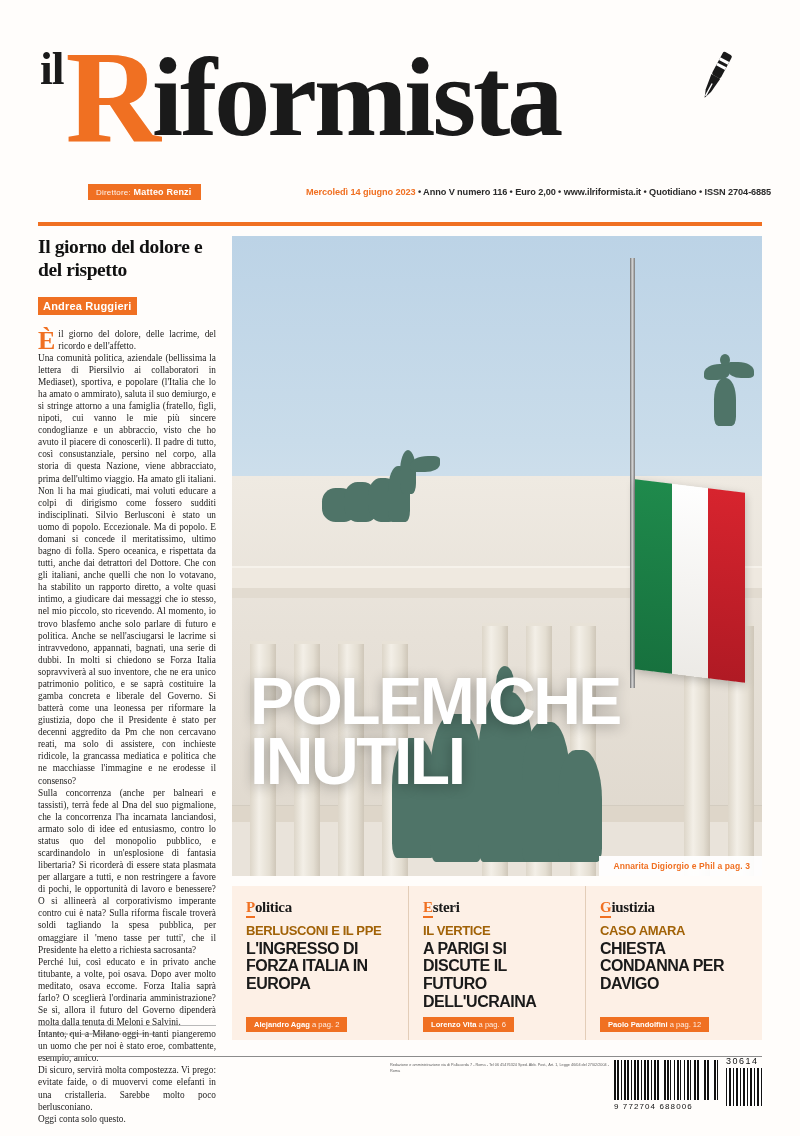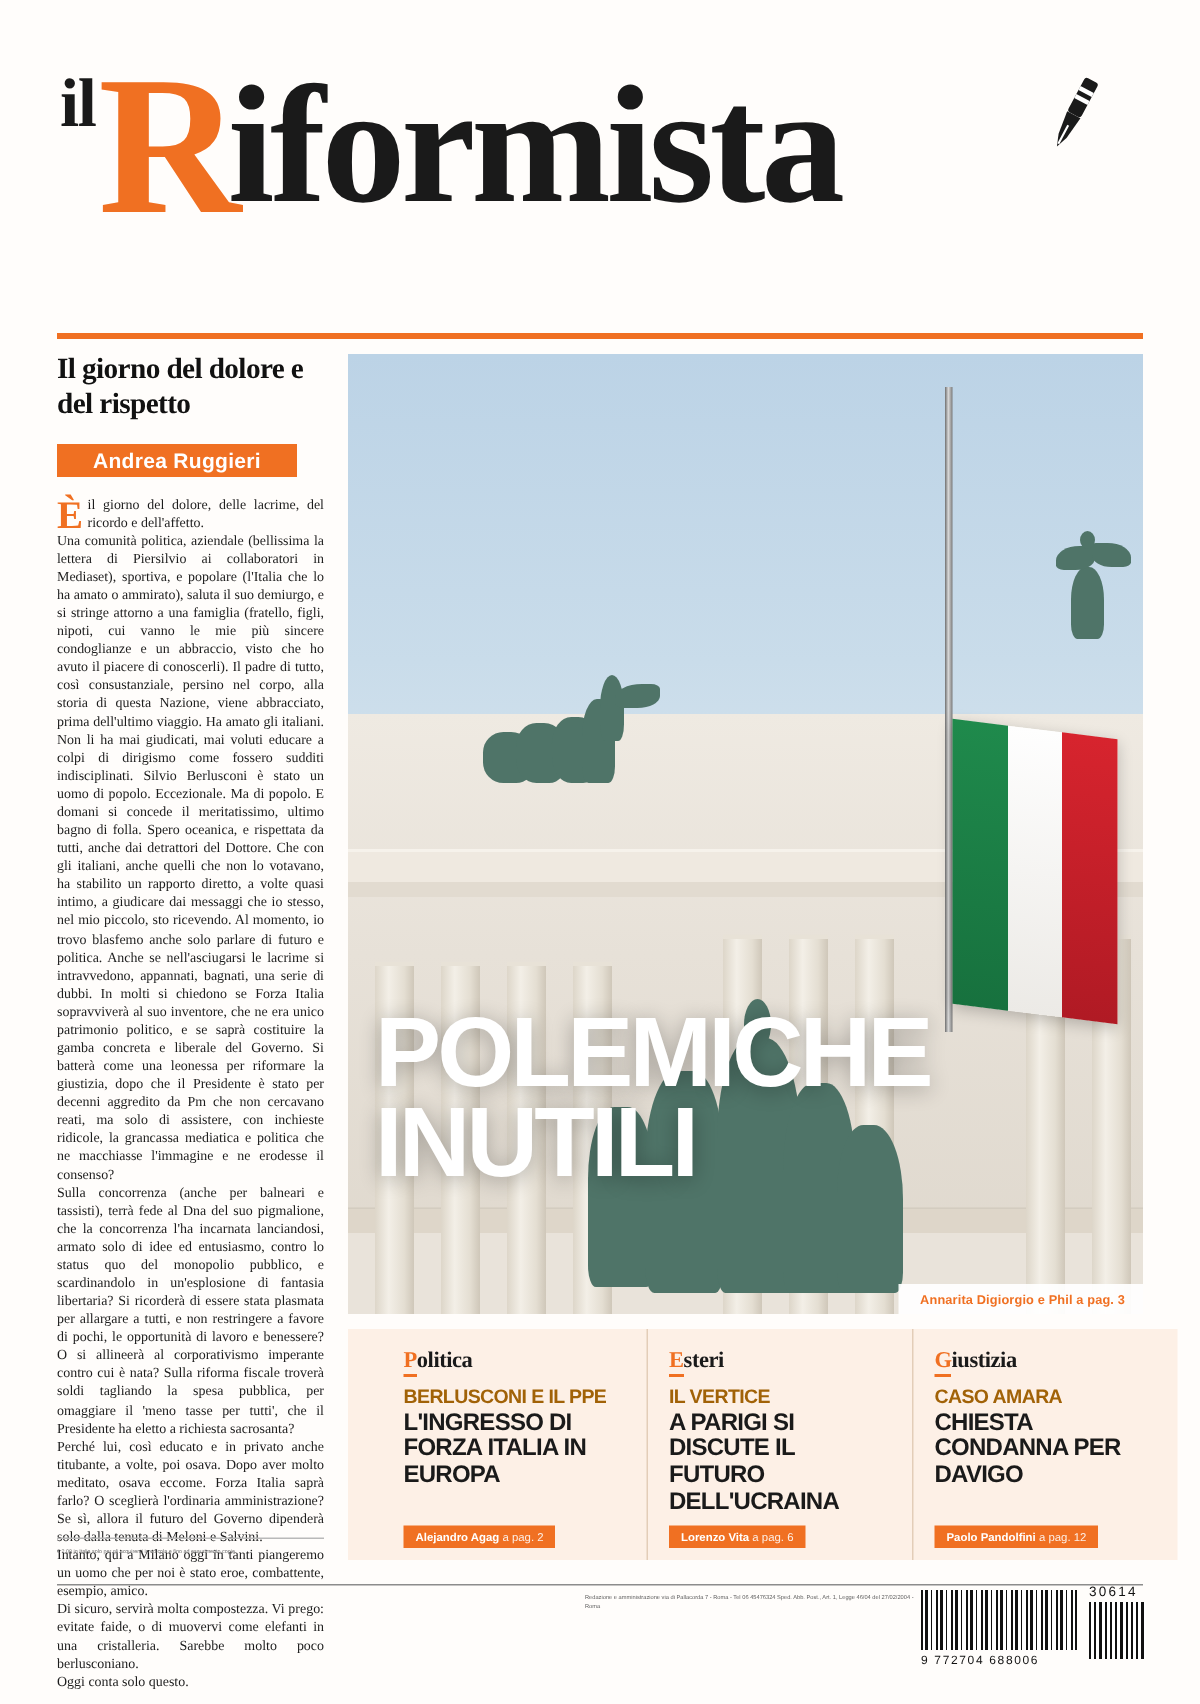--- a/index.html
+++ b/index.html
@@ -136,23 +136,23 @@
     font-size: 19.5px;
     line-height: 1.17;
     color: #111;
     letter-spacing: -0.4px;
     margin: 0 0 14px 0;
   }
   .author-badge {
     display: inline-block;
     background: #f07022;
     color: #fff;
-    font-size: 14px;
-    font-weight: 700;
-    padding: 3px 24px;
+    font-size: 11px;
+    font-weight: 700;
+    padding: 3px 5px;
     letter-spacing: 0.2px;
     margin-bottom: 13px;
   }
   .op-body {
     font-family: "Liberation Serif", serif;
     font-size: 9.3px;
     line-height: 1.30;
     color: #1c1c1c;
     text-align: justify;
     hyphens: auto;
@@ -287,21 +287,20 @@
 
   
   .cards {
     position: absolute;
     left: 194px;
     top: 650px;
     width: 530px;
     height: 154px;
     background: #fdf0e6;
     display: flex;
-    padding-left: 23px;
   }
   .card {
     flex: 1;
     padding: 14px 12px 10px 14px;
     position: relative;
     box-sizing: border-box;
   }
   .card + .card { border-left: 1px solid #e3cdb8; }
   .card-kicker {
     font-family: "Liberation Serif", serif;
@@ -426,33 +425,43 @@
       <g transform="rotate(28 25 28)">
         <rect x="21" y="2" width="10" height="26" rx="2" fill="#1a1a1a"></rect>
         <rect x="21" y="9" width="10" height="3" fill="#ffffff"></rect>
         <rect x="21" y="15" width="10" height="3" fill="#ffffff"></rect>
         <path d="M21 28 L31 28 L29 44 L26 52 L23 44 Z" fill="#1a1a1a"></path>
         <path d="M26 36 L26 50" stroke="#ffffff" stroke-width="1.4"></path>
       </g>
     </svg>
   </div>
 
+  <div class="sub-row">
+    <div class="direttore-badge">
+      <span class="dir-label">Direttore:</span>
+      <span>Matteo Renzi</span>
+    </div>
+    <div class="dateline">
+      <span class="hot">Mercoledì 14 giugno 2023</span>
+      <span>• Anno V numero 116 • Euro 2,00 • www.ilriformista.it • Quotidiano • ISSN 2704-6885</span>
+    </div>
+  </div>
 
   <div class="rule-orange"></div>
 
   <div class="content">
 
     <div class="left-col">
       <h1 class="op-headline">Il giorno del dolore e del rispetto</h1>
       <div class="author-badge">Andrea Ruggieri</div>
       <div class="op-body">
         <p class="dropcap">È il giorno del dolore, delle lacrime, del ricordo e dell'affetto.</p>
         <p>Una comunità politica, aziendale (bellissima la lettera di Piersilvio ai collaboratori in Mediaset), sportiva, e popolare (l'Italia che lo ha amato o ammirato), saluta il suo demiurgo, e si stringe attorno a una famiglia (fratello, figli, nipoti, cui vanno le mie più sincere condoglianze e un abbraccio, visto che ho avuto il piacere di conoscerli). Il padre di tutto, così consustanziale, persino nel corpo, alla storia di questa Nazione, viene abbracciato, prima dell'ultimo viaggio. Ha amato gli italiani. Non li ha mai giudicati, mai voluti educare a colpi di dirigismo come fossero sudditi indisciplinati. Silvio Berlusconi è stato un uomo di popolo. Eccezionale. Ma di popolo. E domani si concede il meritatissimo, ultimo bagno di folla. Spero oceanica, e rispettata da tutti, anche dai detrattori del Dottore. Che con gli italiani, anche quelli che non lo votavano, ha stabilito un rapporto diretto, a volte quasi intimo, a giudicare dai messaggi che io stesso, nel mio piccolo, sto ricevendo. Al momento, io trovo blasfemo anche solo parlare di futuro e politica. Anche se nell'asciugarsi le lacrime si intravvedono, appannati, bagnati, una serie di dubbi. In molti si chiedono se Forza Italia sopravviverà al suo inventore, che ne era unico patrimonio politico, e se saprà costituire la gamba concreta e liberale del Governo. Si batterà come una leonessa per riformare la giustizia, dopo che il Presidente è stato per decenni aggredito da Pm che non cercavano reati, ma solo di assistere, con inchieste ridicole, la grancassa mediatica e politica che ne macchiasse l'immagine e ne erodesse il consenso?</p>
         <p>Sulla concorrenza (anche per balneari e tassisti), terrà fede al Dna del suo pigmalione, che la concorrenza l'ha incarnata lanciandosi, armato solo di idee ed entusiasmo, contro lo status quo del monopolio pubblico, e scardinandolo in un'esplosione di fantasia libertaria? Si ricorderà di essere stata plasmata per allargare a tutti, e non restringere a favore di pochi, le opportunità di lavoro e benessere? O si allineerà al corporativismo imperante contro cui è nata? Sulla riforma fiscale troverà soldi tagliando la spesa pubblica, per omaggiare il 'meno tasse per tutti', che il Presidente ha eletto a richiesta sacrosanta?</p>
-        <p>Perché lui, così educato e in privato anche titubante, a volte, poi osava. Dopo aver molto meditato, osava eccome. Forza Italia saprà farlo? O sceglierà l'ordinaria amministrazione? Se sì, allora il futuro del Governo dipenderà solo dalla tenuta di Meloni e Salvini.</p>
+        <p>Perché lui, così educato e in privato anche titubante, a volte, poi osava. Dopo aver molto meditato, osava eccome. Forza Italia saprà farlo? O sceglierà l'ordinaria amministrazione? Se sì, allora il futuro del Governo dipenderà molta dalla tenuta di Meloni e Salvini.</p>
         <p>Intanto, qui a Milano oggi in tanti piangeremo un uomo che per noi è stato eroe, combattente, esempio, amico.</p>
         <p>Di sicuro, servirà molta compostezza. Vi prego: evitate faide, o di muovervi come elefanti in una cristalleria. Sarebbe molto poco berlusconiano.</p>
         <p>Oggi conta solo questo.</p>
       </div>
       <div class="left-divider"></div>
       <div class="legal-left">€ 2,00 in Italia solo per gli acquirenti in edicola e fino ad esaurimento copie</div>
     </div>
 
     <div class="photo-wrap">
       <div class="sky"></div>

